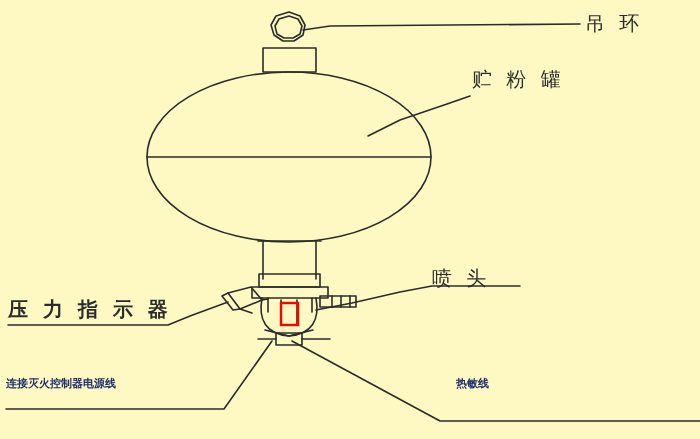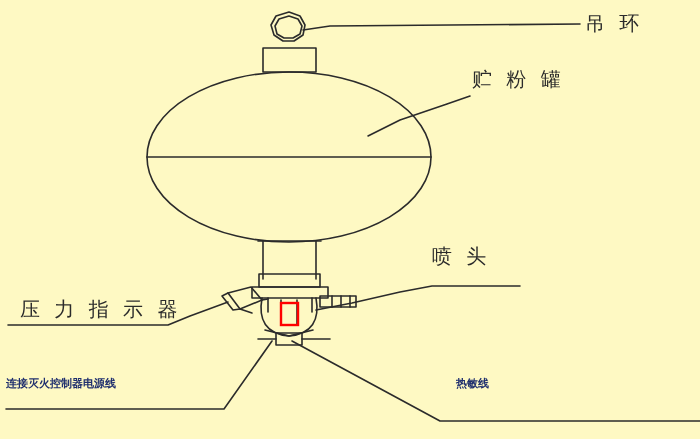--- a/index.html
+++ b/index.html
@@ -37,22 +37,22 @@
     letter-spacing: 4px;
   }
   .lbl-blue {
     color: #1f2f6e;
     font-size: 11px;
     letter-spacing: 0px;
     font-weight: 700;
   }
   #lbl-lifting-ring  { left: 585px; top: 13px; }
   #lbl-powder-tank   { left: 440px; top: 69px; margin-left: 32px; }
-  #lbl-pressure      { left: 20px;   top: 299px; }
-  #lbl-nozzle        { left: 432px; top: 246px; }
+  #lbl-pressure      { left: 8px;   top: 299px; font-weight: bold; }
+  #lbl-nozzle        { left: 432px; top: 268px; }
   #lbl-power-line    { left: 6px;   top: 378px; }
   #lbl-thermal-wire  { left: 456px; top: 378px; }
 </style>
 </head>
 <body>
 
 <div id="canvas">
 
   <svg id="artwork" viewBox="0 0 700 439" xmlns="http://www.w3.org/2000/svg">
 

